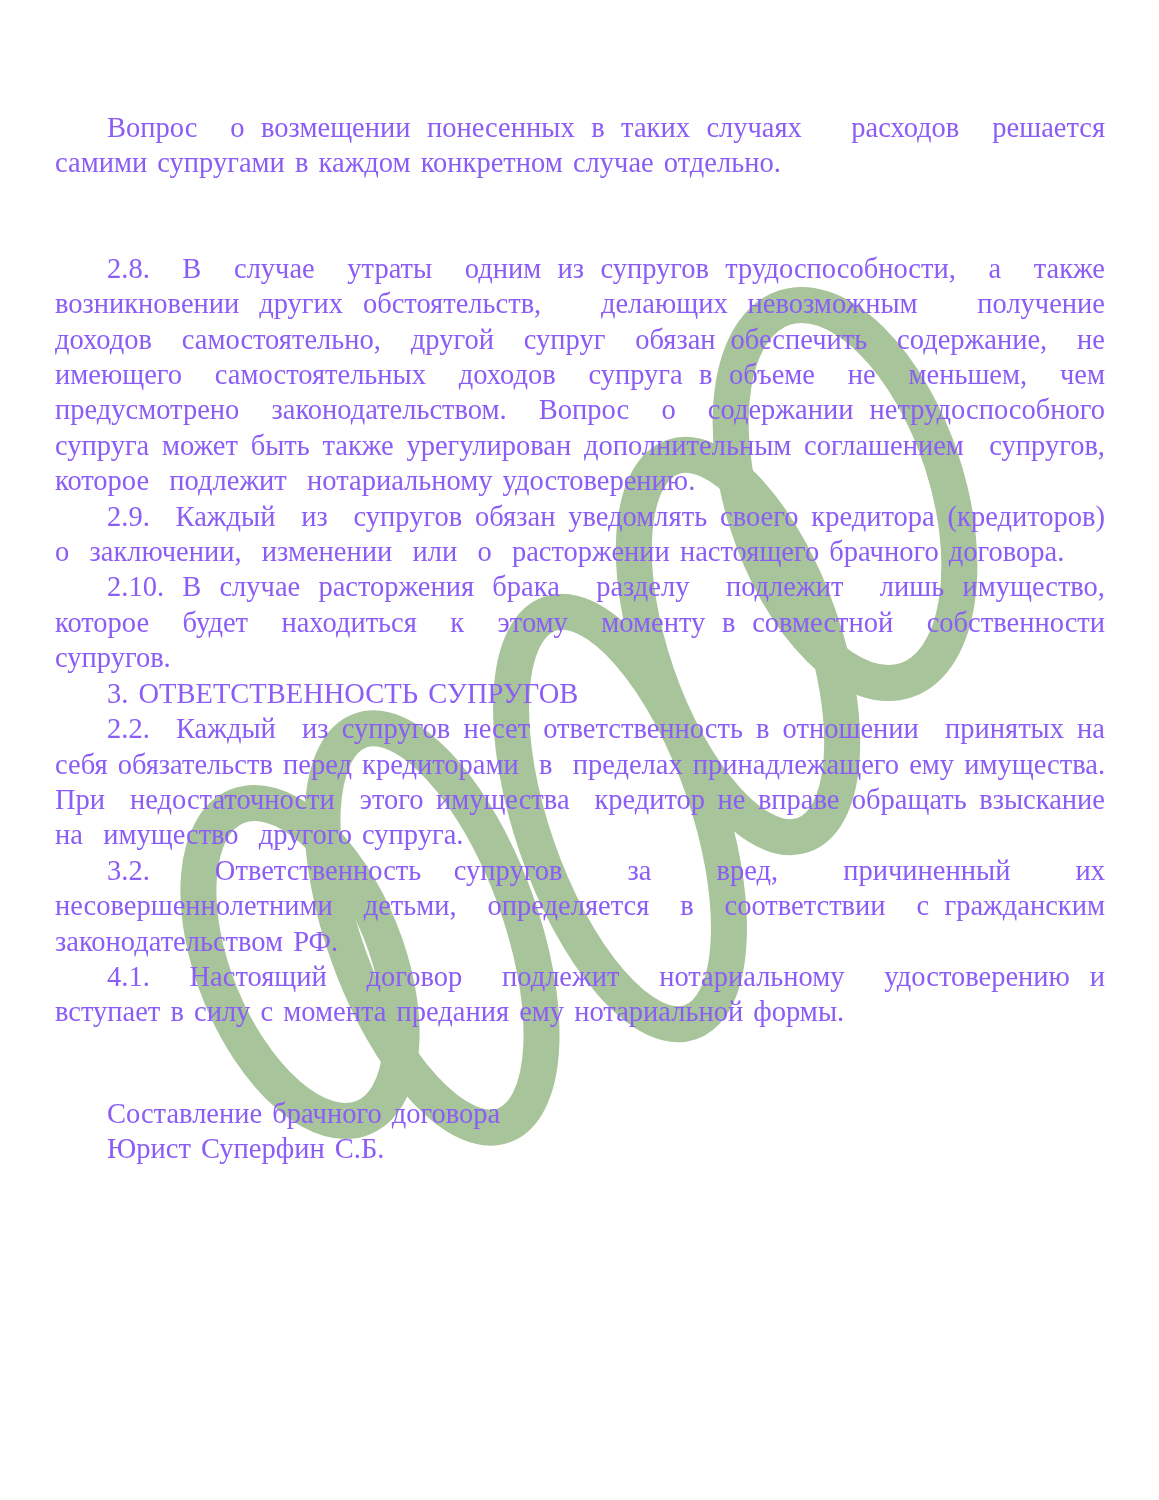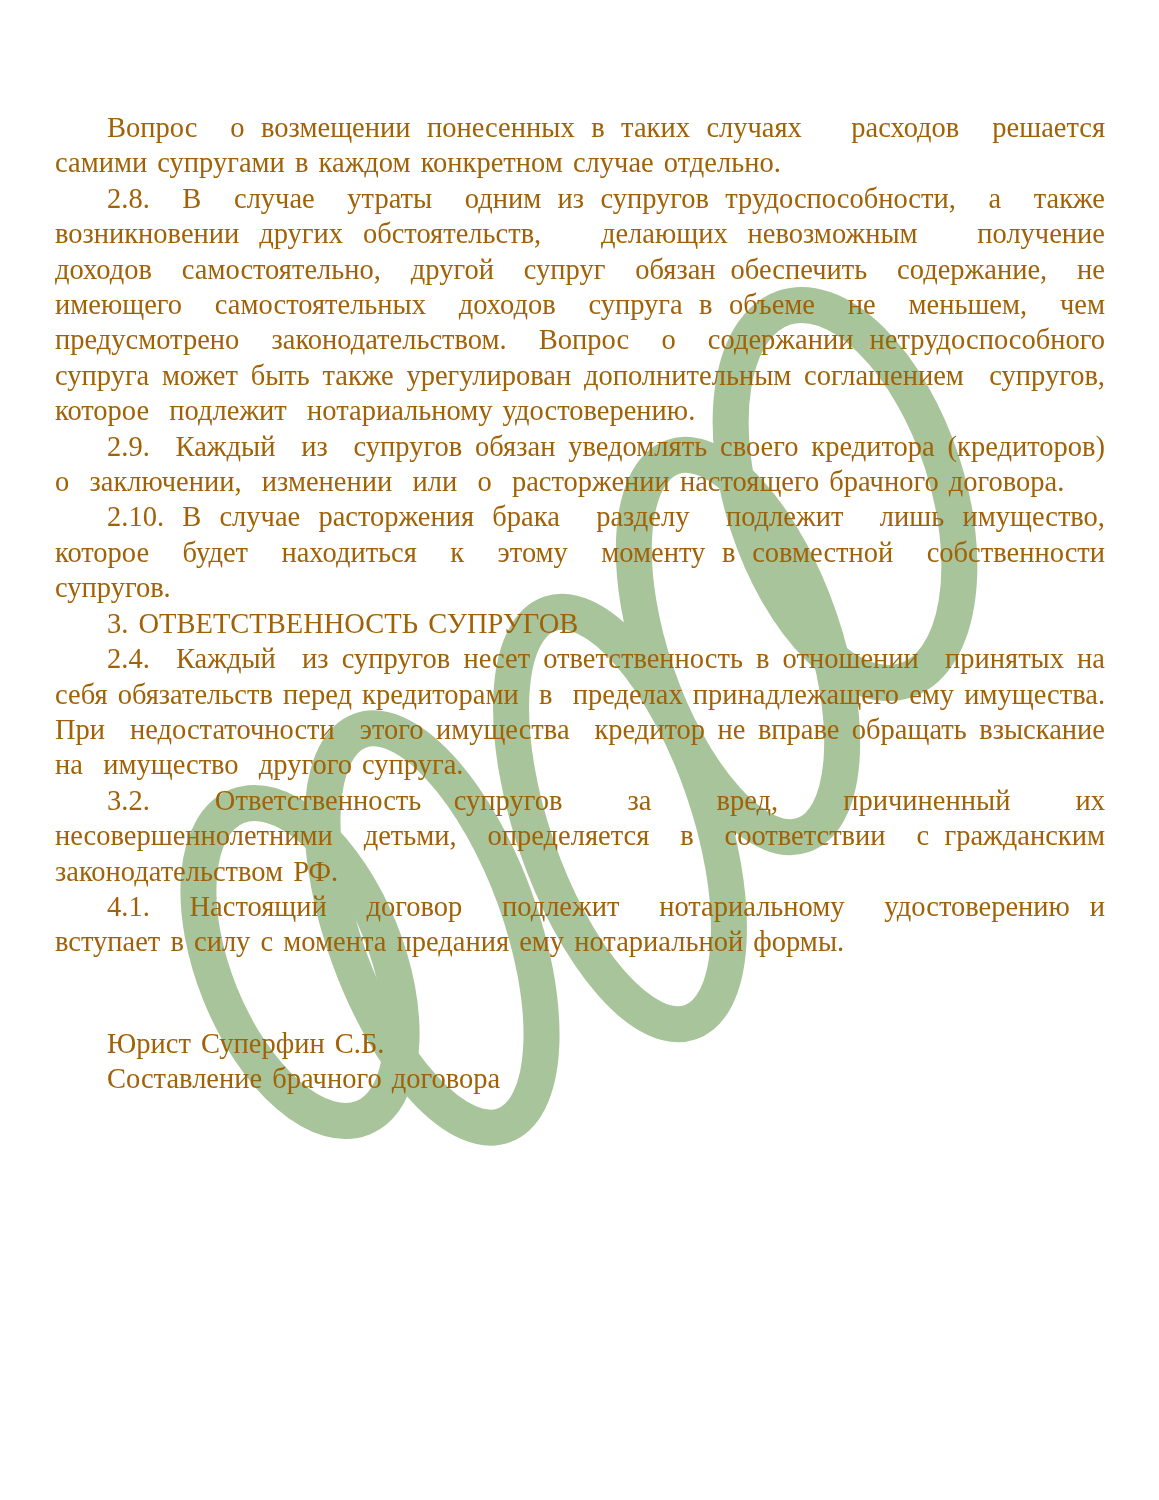--- a/index.html
+++ b/index.html
@@ -23,31 +23,32 @@
     pointer-events: none;
   }
   .content {
     position: relative;
     z-index: 1;
     box-sizing: border-box;
     width: 1159px;
     padding: 110px 54px 0 55px;
     font-size: 28.5px;
     line-height: 35.4px;
-    color: #a16207;
+    color: #8b5cf6;
     text-align: justify;
     word-spacing: 3px;
   }
   .para, .heading {
     margin: 0;
     text-indent: 52px;
     white-space: pre-wrap;
     text-align: justify;
   }
   .para.gap-before {
+    margin-top: 70px;
   }
   .heading {
     font-weight: normal;
   }
   .signature {
     margin-top: 66px;
   }
   .signature p {
     margin: 0;
     text-indent: 52px;
@@ -74,26 +75,26 @@
 
 
     <p class="para gap-before">2.8.  В  случае  утраты  одним из супругов трудоспособности,  а  также возникновении других обстоятельств,   делающих невозможным   получение доходов  самостоятельно,  другой  супруг  обязан обеспечить  содержание,  не имеющего  самостоятельных  доходов  супруга в объеме  не  меньшем,  чем предусмотрено  законодательством.  Вопрос  о  содержании нетрудоспособного супруга может быть также урегулирован дополнительным соглашением  супругов,  которое  подлежит  нотариальному удостоверению.</p>
 
     <p class="para">2.9.  Каждый  из  супругов обязан уведомлять своего кредитора (кредиторов)  о  заключении,  изменении  или  о  расторжении настоящего брачного договора.</p>
 
     <p class="para">2.10. В случае расторжения брака  разделу  подлежит  лишь имущество, которое  будет  находиться  к  этому  моменту в совместной  собственности супругов.</p>
 
     <p class="heading">3. ОТВЕТСТВЕННОСТЬ СУПРУГОВ</p>
 
-    <p class="para">2.4.  Каждый  из супругов несет ответственность в отношении  принятых на себя обязательств перед кредиторами  в  пределах принадлежащего ему имущества.  При  недостаточности  этого имущества  кредитор не вправе обращать взыскание на  имущество  другого супруга.</p>
+    <p class="para">2.2.  Каждый  из супругов несет ответственность в отношении  принятых на себя обязательств перед кредиторами  в  пределах принадлежащего ему имущества.  При  недостаточности  этого имущества  кредитор не вправе обращать взыскание на  имущество  другого супруга.</p>
 
     <p class="para">3.2.  Ответственность супругов  за  вред,  причиненный  их несовершеннолетними  детьми,  определяется  в  соответствии  с гражданским законодательством РФ.</p>
 
 
     <p class="para">4.1.  Настоящий  договор  подлежит  нотариальному  удостоверению и вступает в силу с момента предания ему нотариальной формы.</p>
 
     <div class="signature">
+      <p>Составление брачного договора</p>
       <p>Юрист Суперфин С.Б.</p>
-      <p>Составление брачного договора</p>
     </div>
 
   </div>
 </div>
 
 </body></html>

